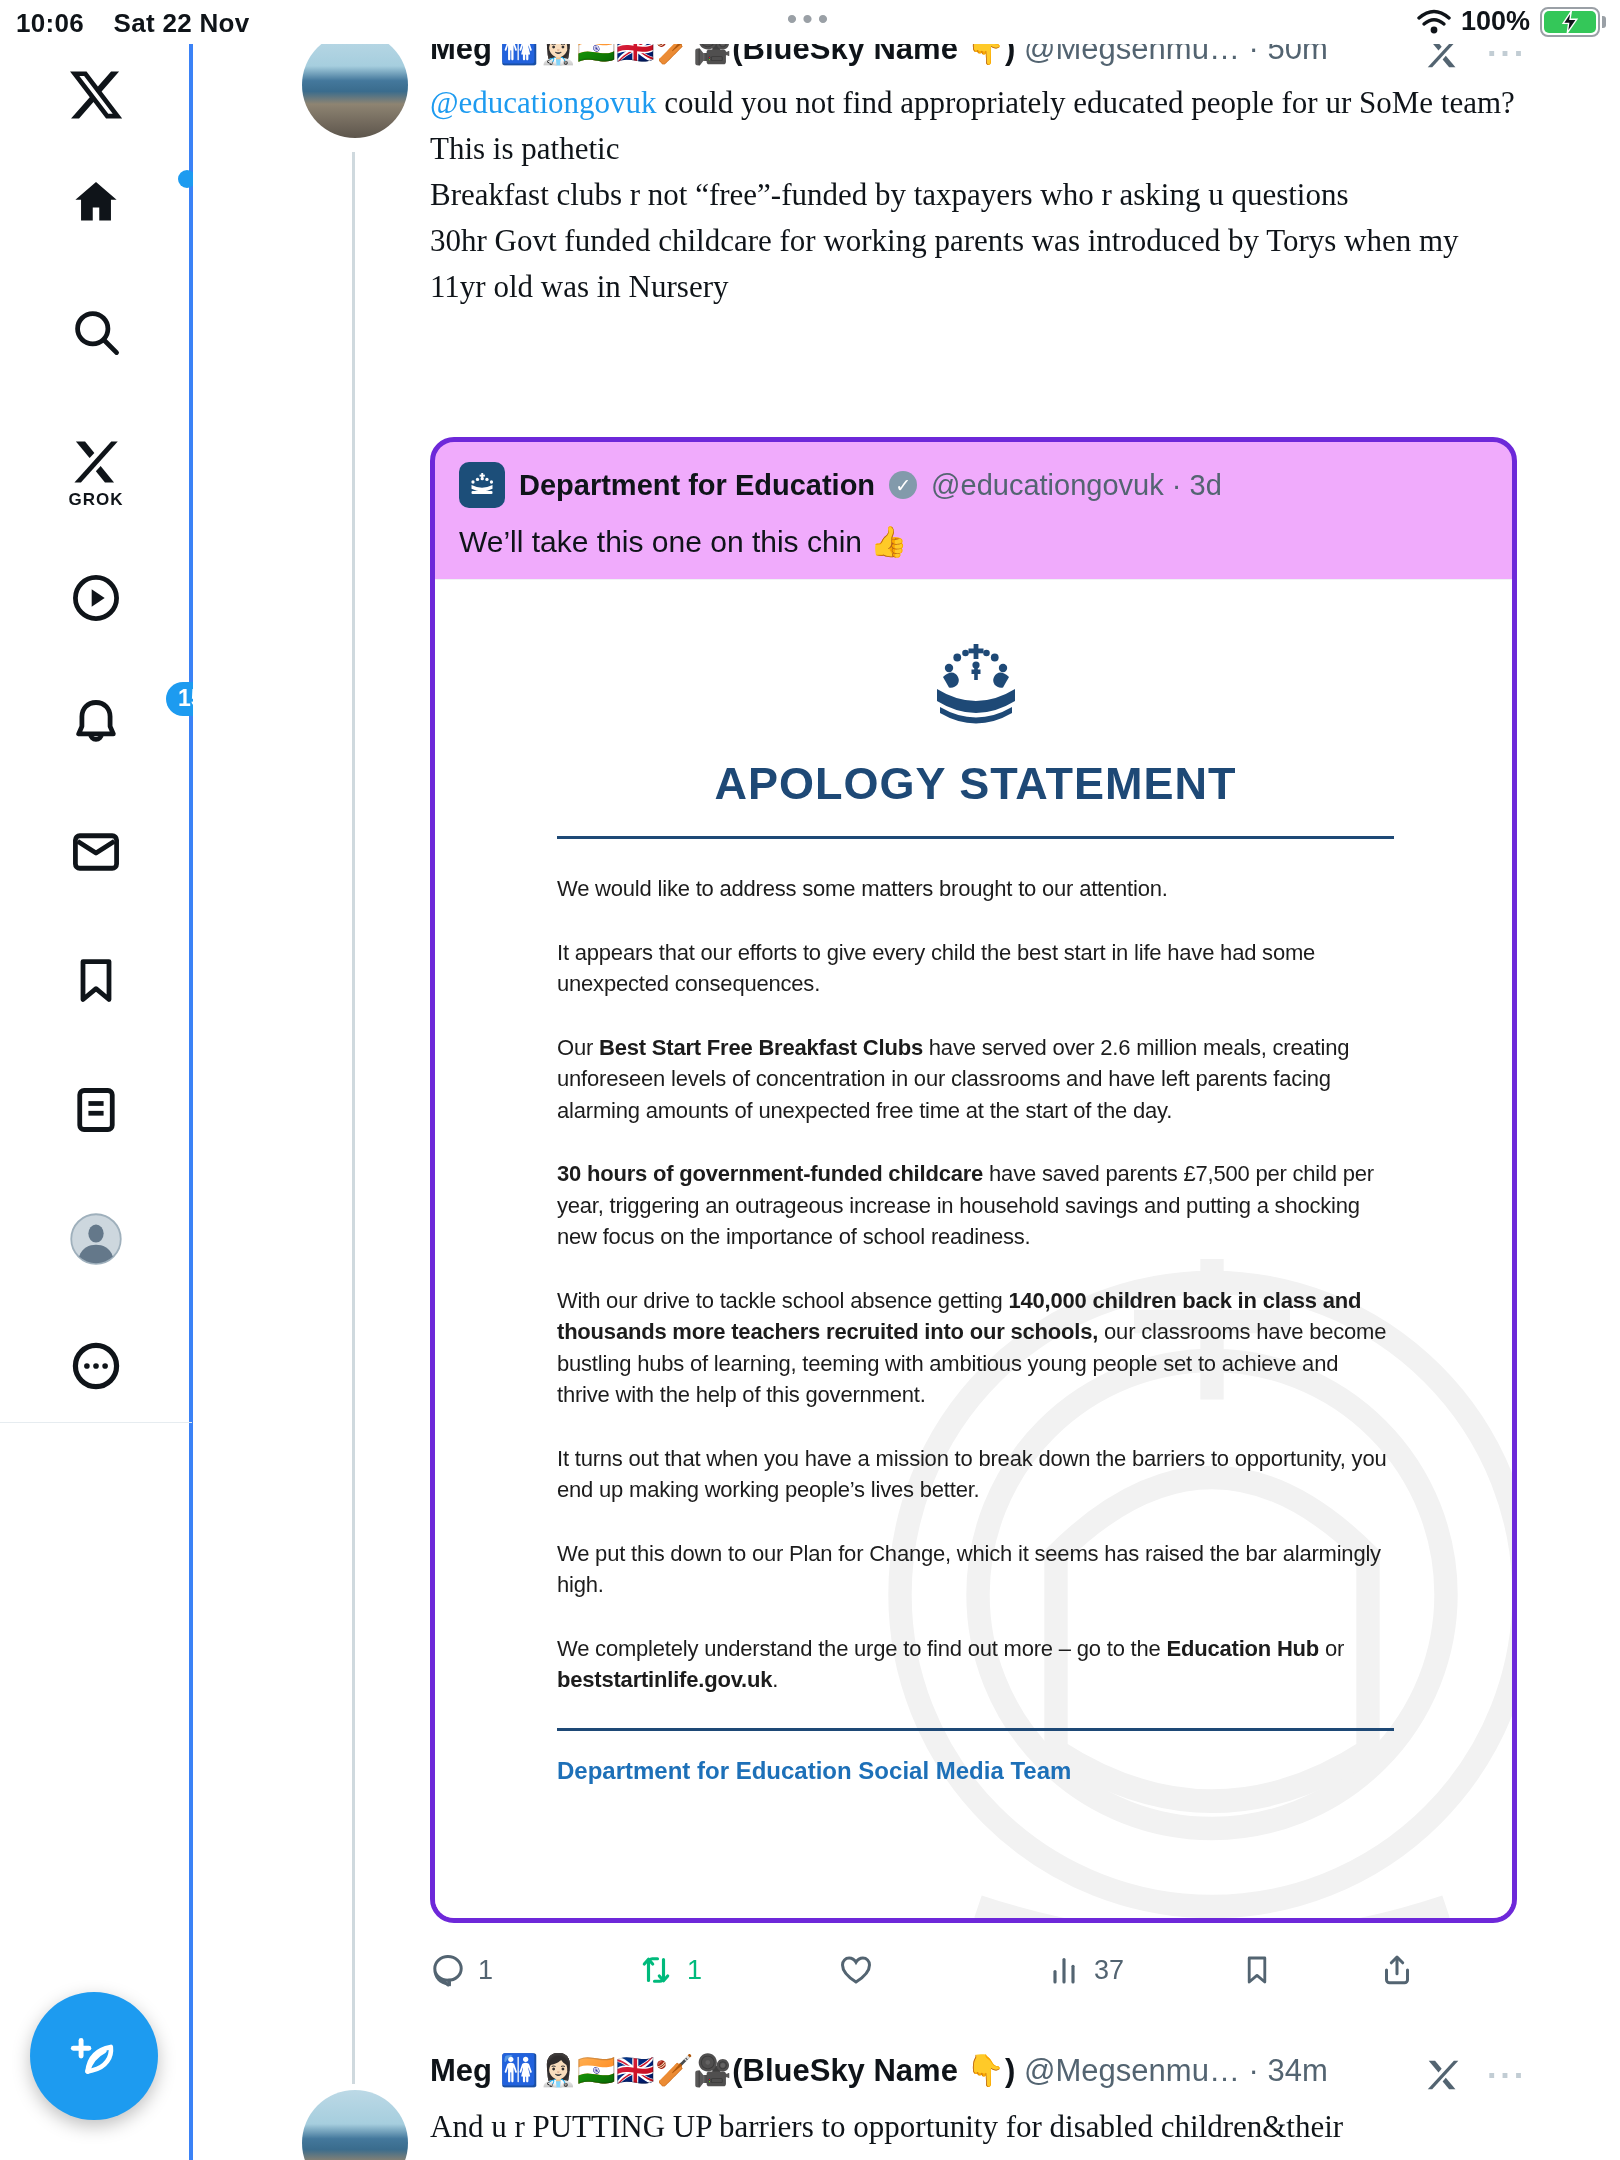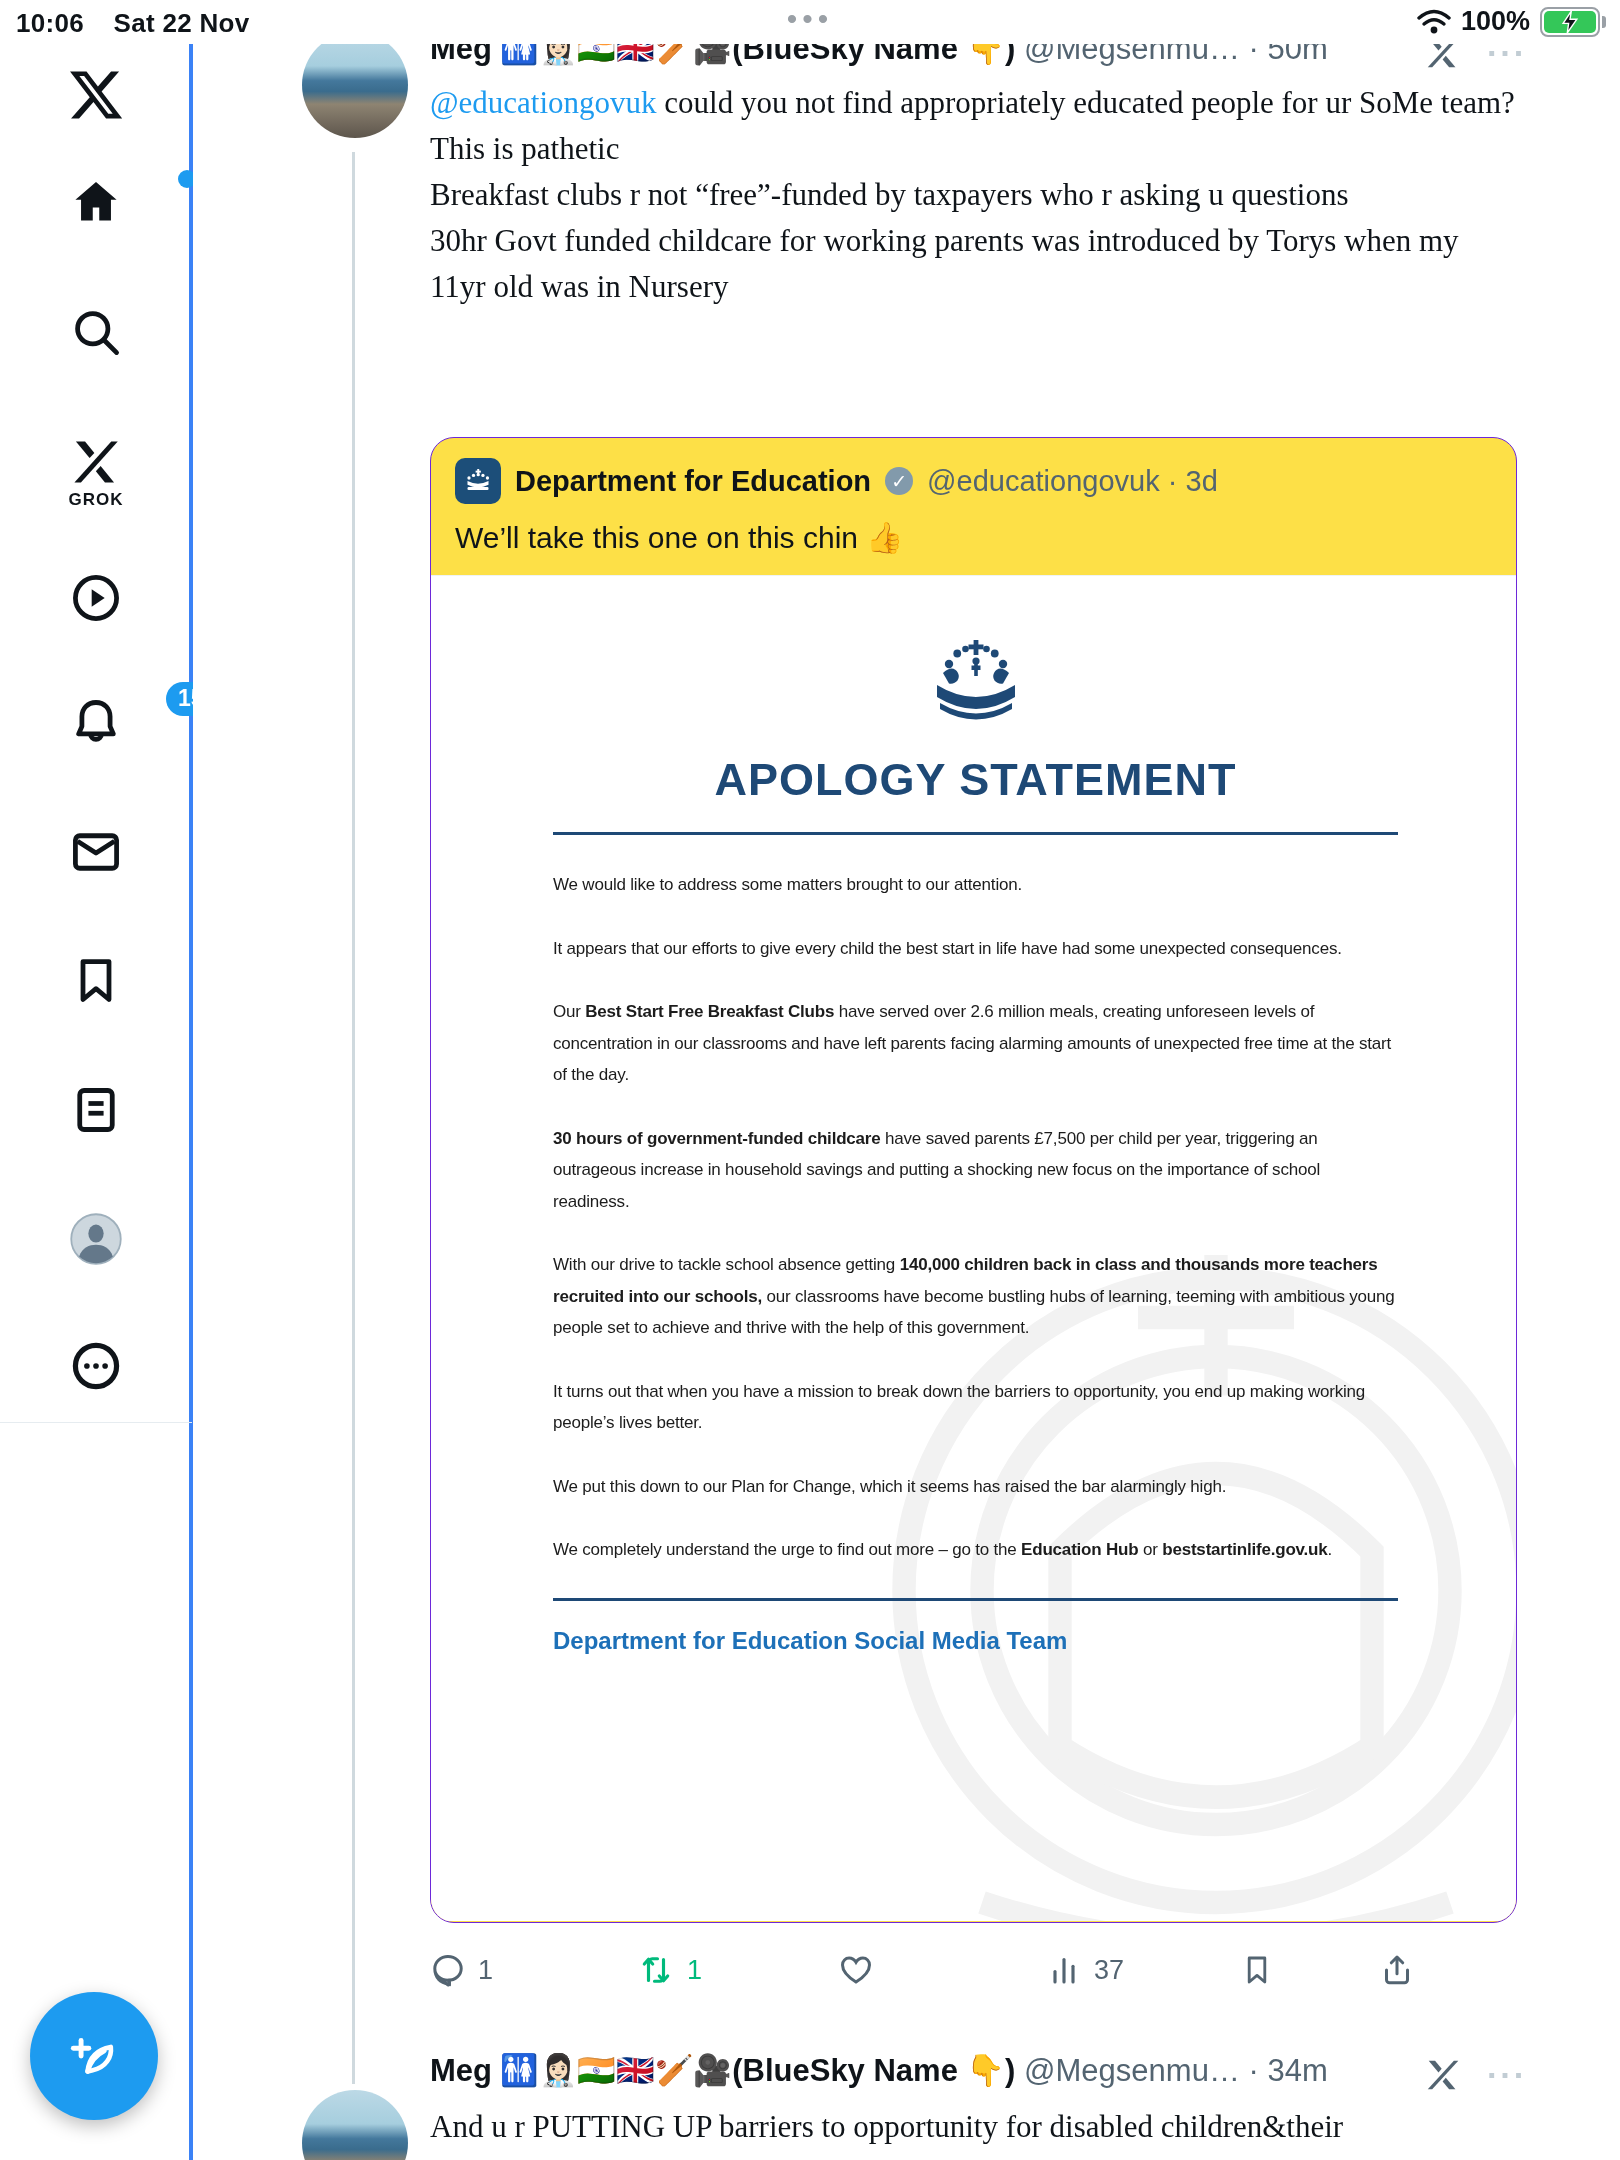--- a/index.html
+++ b/index.html
@@ -47,36 +47,36 @@
   .hi1 { left:1230px; top:-10px; } .hi2 { left:1230px; top:2012px; }
   .ellipsis { color:#c2cdd4; font-size:34px; font-weight:700; letter-spacing:2px; line-height:1; }
 
   .tw-body { position:absolute; left:237px; width:1092px; font-size:31px; line-height:46px;
     white-space:pre-line; color:#0f1419;font-family:Liberation Serif, serif; }
   .b1 { top:36px; } .b2 { top:2060px; }
   .tw-body .link { color:#1d9bf0; }
 
   
   #qcard { position:absolute; left:237px; top:393px; width:1087px; height:1486px;
-    border:1px solid #6d28d9; border-radius:24px; background:#fde047; overflow:hidden; }
+    border:5px solid #6d28d9; border-radius:24px; background:#f0abfc; overflow:hidden; }
   .q-header { display:flex; align-items:center; gap:14px; padding:20px 24px 0 24px; font-size:29px; white-space:nowrap; }
   .q-avatar { width:46px; height:46px; border-radius:10px; background:#1c4e79; display:flex; align-items:center; justify-content:center; flex:0 0 auto; }
   .q-name { font-weight:800; }
   .vbadge { width:28px; height:28px; border-radius:50%; background:#829aab; color:#fff; display:inline-flex;
     align-items:center; justify-content:center; font-size:19px; font-weight:700; flex:0 0 auto; }
   .q-handle { color:#536471; }
   .q-text { padding:14px 24px 18px 24px; font-size:30px; line-height:1.3; }
 
   .q-image { position:relative; width:100%; height:1346px; border-top:1px solid #eff3f4; background:#fff; overflow:hidden; }
   .watermark { position:absolute; right:-90px; bottom:-60px; z-index:0; opacity:1; }
   .apology { position:relative; z-index:1; padding:64px 118px 0 122px; }
   .crown-row { text-align:center; margin-bottom:26px; }
   .ap-title { text-align:center; font-size:45px; font-weight:800; letter-spacing:1px; color:#1e4976; }
   .ap-rule { height:3px; background:#1e4976; margin:26px 0 34px 0; }
-  .ap-paras p { font-size:17px; line-height:31.5px; color:#1c1c1c; margin-bottom:32px; letter-spacing:-0.2px; }
+  .ap-paras p { font-size:22px; line-height:31.5px; color:#1c1c1c; margin-bottom:32px; letter-spacing:-0.2px; }
   .ap-paras b { font-weight:700; }
   .ap-divider { height:3px; background:#1e4976; margin:8px 0 0 0; }
   .ap-footer { font-size:24px; font-weight:700; color:#1d70b8; margin-top:26px; }
 
   
   .action { position:absolute; top:1908px; display:flex; align-items:center; gap:12px;
     color:#536471; font-size:27px; }
   .action svg { display:block; }
   .act-reply { left:237px; } .act-rt { left:444px; color:#00ba7c; } .act-like { left:645px; }
   .act-stats { left:853px; } .act-bm { left:1047px; } .act-share { left:1186px; }

